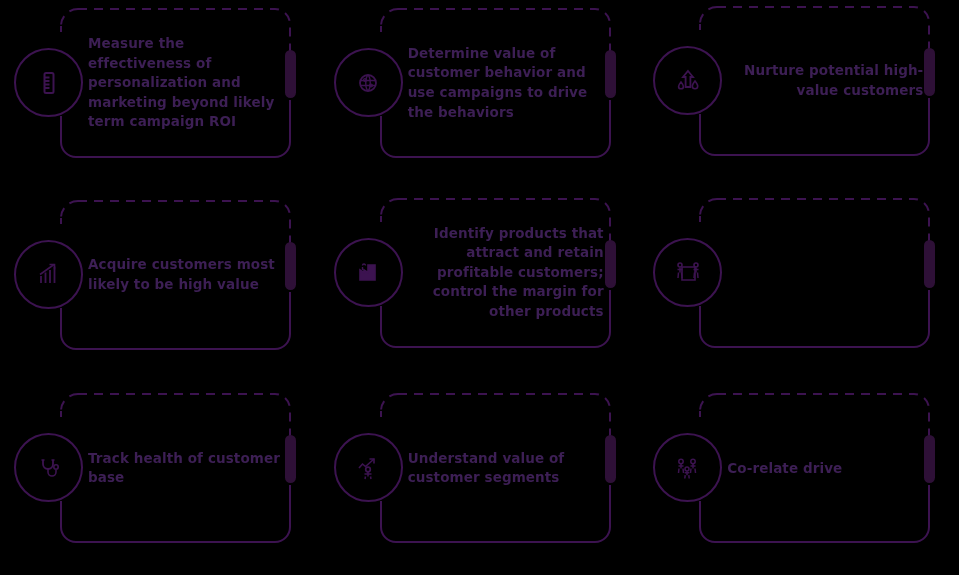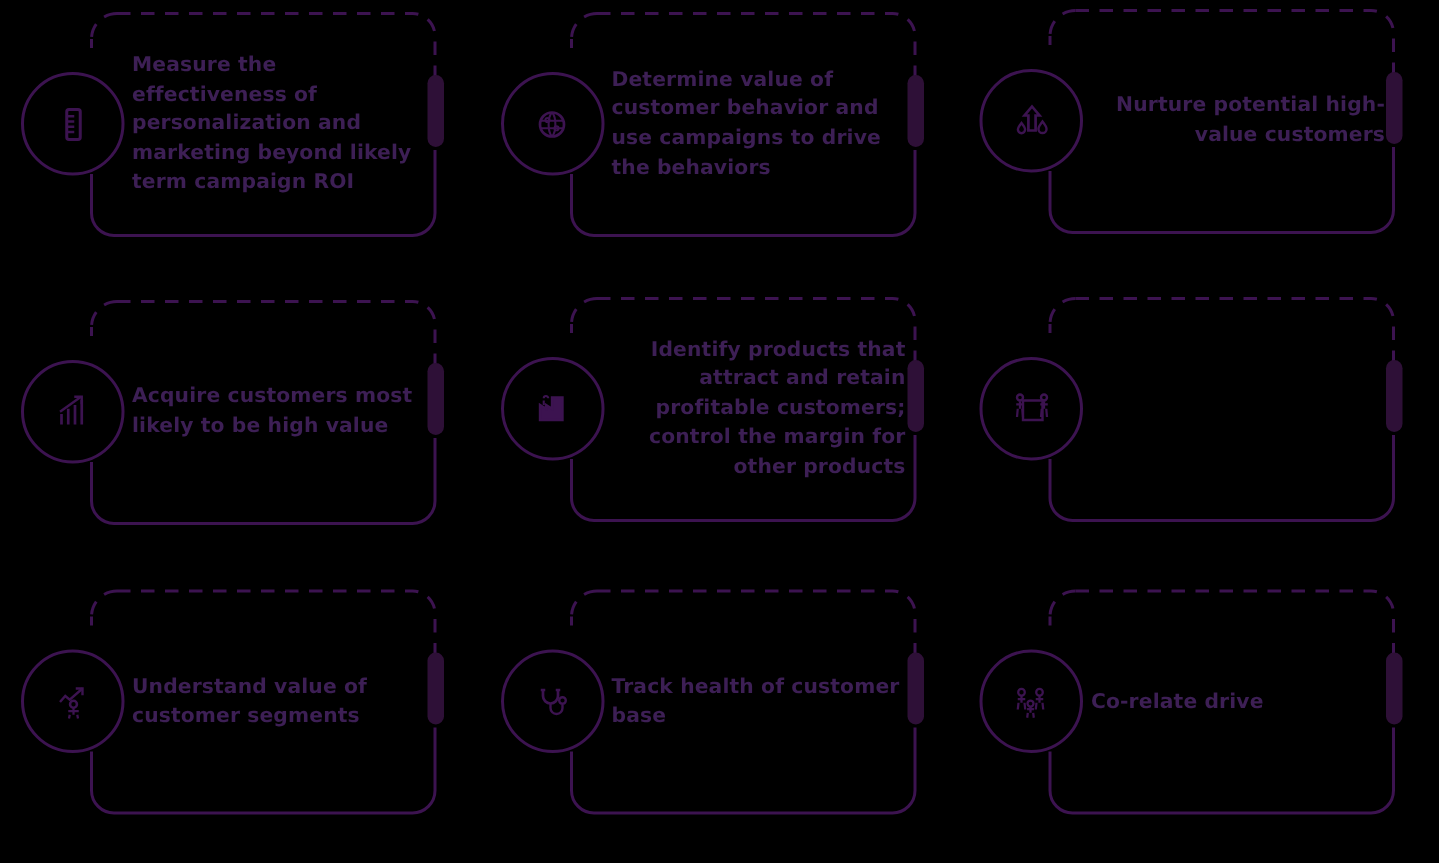--- a/index.html
+++ b/index.html
@@ -245,52 +245,52 @@
   <div class="cell row-3">
     <div class="card">
       <svg class="card-outline" viewBox="0 0 231 150" fill="none">
         <path d="M18 1 H215 A15 15 0 0 1 230 16 V46" stroke="#3c1350" stroke-width="2" stroke-dasharray="9 7" stroke-linecap="butt"></path>
         <path d="M1 18 V24" stroke="#3c1350" stroke-width="2" stroke-linecap="butt"></path>
         <path d="M18 1 A17 17 0 0 0 1 18" stroke="#3c1350" stroke-width="2" stroke-dasharray="9 7"></path>
         <path d="M230 92 V134 A15 15 0 0 1 215 149 H16 A15 15 0 0 1 1 134 V108" stroke="#3c1350" stroke-width="2"></path>
       </svg>
       <div class="accent-pill"></div>
       <div class="icon-badge">
+        <svg width="30" height="30" viewBox="0 0 30 30" fill="none" stroke="#3c1350" stroke-width="1.8">
+          <path d="M9 7v4a5 5 0 0010 0V7"></path>
+          <path d="M7.5 7h3M17.5 7h3" stroke-width="1.6"></path>
+          <path d="M14 16v3a4 4 0 008 0v-2" stroke-width="1.6"></path>
+          <circle cx="22" cy="14" r="2.2" stroke-width="1.6"></circle>
+        </svg>
+      </div>
+      <div class="card-text">
+        <span>Track health of customer base</span>
+      </div>
+    </div>
+  </div>
+
+  <div class="cell row-3">
+    <div class="card">
+      <svg class="card-outline" viewBox="0 0 231 150" fill="none">
+        <path d="M18 1 H215 A15 15 0 0 1 230 16 V46" stroke="#3c1350" stroke-width="2" stroke-dasharray="9 7" stroke-linecap="butt"></path>
+        <path d="M1 18 V24" stroke="#3c1350" stroke-width="2" stroke-linecap="butt"></path>
+        <path d="M18 1 A17 17 0 0 0 1 18" stroke="#3c1350" stroke-width="2" stroke-dasharray="9 7"></path>
+        <path d="M230 92 V134 A15 15 0 0 1 215 149 H16 A15 15 0 0 1 1 134 V108" stroke="#3c1350" stroke-width="2"></path>
+      </svg>
+      <div class="accent-pill"></div>
+      <div class="icon-badge">
         <svg width="30" height="30" viewBox="0 0 30 30" fill="none" stroke="#3c1350" stroke-width="1.7">
           <path d="M6 15l3.5-4 3 2.5L21 6" stroke-width="1.6"></path>
           <path d="M16.5 6H21v4.5" stroke-width="1.6"></path>
           <circle cx="15" cy="16.5" r="2.3"></circle>
           <path d="M15 19v4.5M11.5 21h7M12.5 23.5L12 26M17.5 23.5L18 26" stroke-width="1.5"></path>
         </svg>
       </div>
       <div class="card-text">
         <span>Understand value of customer segments</span>
-      </div>
-    </div>
-  </div>
-
-  <div class="cell row-3">
-    <div class="card">
-      <svg class="card-outline" viewBox="0 0 231 150" fill="none">
-        <path d="M18 1 H215 A15 15 0 0 1 230 16 V46" stroke="#3c1350" stroke-width="2" stroke-dasharray="9 7" stroke-linecap="butt"></path>
-        <path d="M1 18 V24" stroke="#3c1350" stroke-width="2" stroke-linecap="butt"></path>
-        <path d="M18 1 A17 17 0 0 0 1 18" stroke="#3c1350" stroke-width="2" stroke-dasharray="9 7"></path>
-        <path d="M230 92 V134 A15 15 0 0 1 215 149 H16 A15 15 0 0 1 1 134 V108" stroke="#3c1350" stroke-width="2"></path>
-      </svg>
-      <div class="accent-pill"></div>
-      <div class="icon-badge">
-        <svg width="30" height="30" viewBox="0 0 30 30" fill="none" stroke="#3c1350" stroke-width="1.8">
-          <path d="M9 7v4a5 5 0 0010 0V7"></path>
-          <path d="M7.5 7h3M17.5 7h3" stroke-width="1.6"></path>
-          <path d="M14 16v3a4 4 0 008 0v-2" stroke-width="1.6"></path>
-          <circle cx="22" cy="14" r="2.2" stroke-width="1.6"></circle>
-        </svg>
-      </div>
-      <div class="card-text">
-        <span>Track health of customer base</span>
       </div>
     </div>
   </div>
 
   <div class="cell row-3">
     <div class="card">
       <svg class="card-outline" viewBox="0 0 231 150" fill="none">
         <path d="M18 1 H215 A15 15 0 0 1 230 16 V46" stroke="#3c1350" stroke-width="2" stroke-dasharray="9 7" stroke-linecap="butt"></path>
         <path d="M1 18 V24" stroke="#3c1350" stroke-width="2" stroke-linecap="butt"></path>
         <path d="M18 1 A17 17 0 0 0 1 18" stroke="#3c1350" stroke-width="2" stroke-dasharray="9 7"></path>

